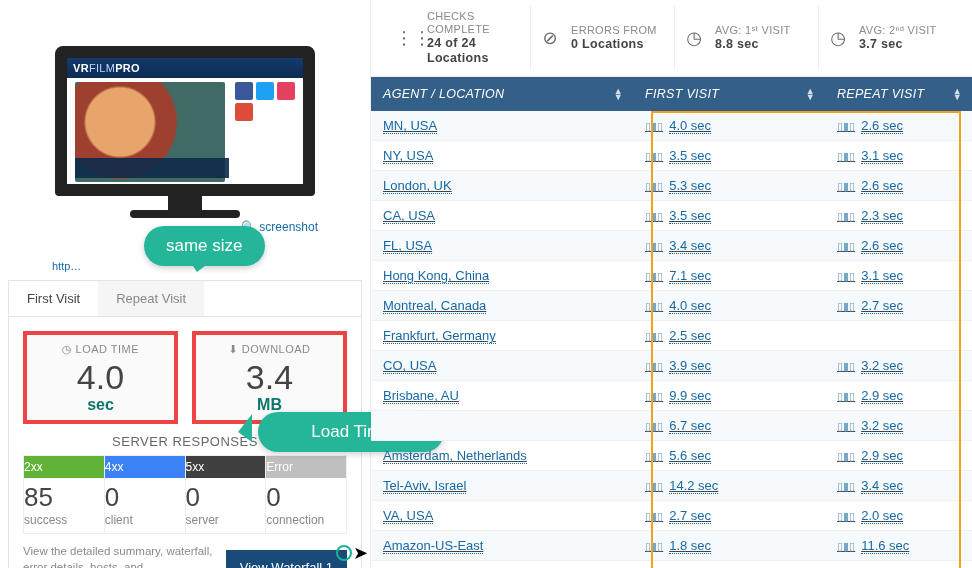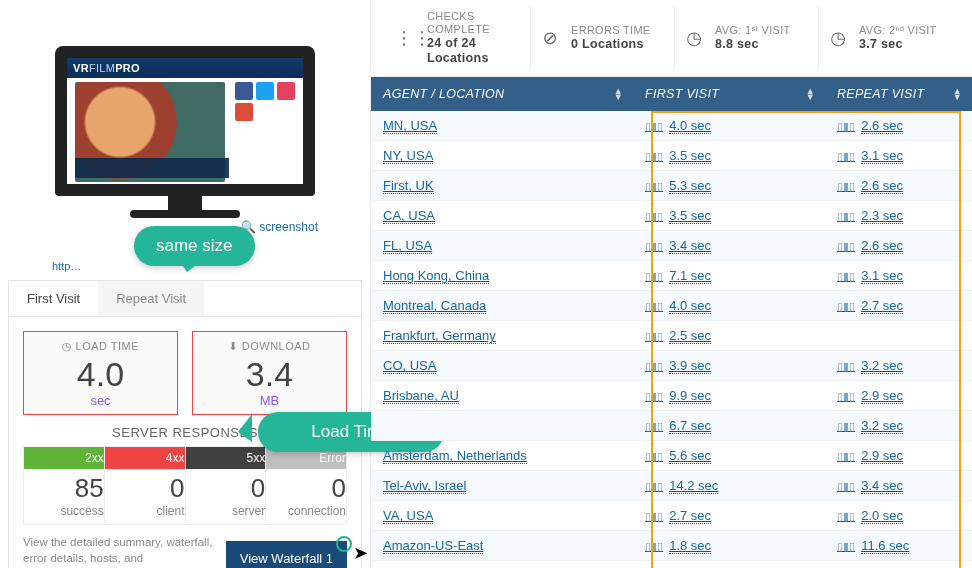--- a/index.html
+++ b/index.html
@@ -22,40 +22,40 @@
 .monitor .side div:nth-child(2){background:#1da1f2;}
 .monitor .side div:nth-child(3){background:#e4405f;}
 .monitor .side div:nth-child(4){background:#dd4b39;}
 .monitor .desc{position:absolute;left:8px;bottom:6px;right:74px;height:20px;background:#0e2a4a;opacity:.9;}
 .shot { text-align: right; padding: 2px 44px 0 0; font-size: 12px; }
 .shot a { color:#176aa7; cursor:pointer; }
 .shot .mag{color:#6a6a6a;margin-right:3px;}
 .url { color:#176aa7; font-size:11px; padding: 26px 0 8px 44px; }
 
 .bubble { position:absolute; background:#25b69a; color:#fff; border-radius:24px; padding:10px 22px; font-size:17px; box-shadow:0 2px 6px rgba(0,0,0,.2); }
-.bubble.size { top:186px; left:134px; }
+.bubble.size { top:186px; left:144px; }
 .bubble.size::after{content:"";position:absolute;left:34%;bottom:-18px;width:0;height:0;border:12px solid transparent;border-top-color:#25b69a;transform:skewX(-18deg);}
 .bubble.lt { top:372px; left:258px; width:186px; text-align:center; }
 .bubble.lt::before{content:"";position:absolute;left:-34px;top:6px;width:0;height:0;border:14px solid transparent;border-right-color:#25b69a;transform:skewY(-16deg);}
 
 .tabs { display:flex; border:1px solid #e4e4e4; border-bottom:none; }
 .tab { padding:10px 18px; font-size:13px; color:#888; cursor:pointer; background:#f5f5f5; }
 .tab.active { background:#fff; color:#444; font-weight:500; }
 .panel { border:1px solid #e4e4e4; padding:14px 14px 10px; }
 .boxes { display:flex; gap:14px; }
-.box { flex:1; border:1px solid #ef4444; background:#fafafa; text-align:center; padding:8px 4px 6px; color:#777; }
+.box { flex:1; border:4px solid #ef4444; background:#fafafa; text-align:center; padding:8px 4px 6px; color:#777; }
 .box .h{font-size:11px; letter-spacing:.5px; color:#8a8a8a;}
 .box .v { font-size:34px; color:#444; font-weight:300; line-height:1; margin:4px 0 2px; }
-.box .u { font-size:13px; color:#8b5cf6; }
+.box .u { font-size:16px; color:#0f766e;font-weight:bold; }
 .srh { text-align:center; font-size:13px; color:#666; letter-spacing:.5px; margin:10px 0 6px;}
 .grid4 { display:flex; }
-.grid4 > div { flex:1; text-align:right; border:1px solid #eee; border-left:none; padding:0 0 6px; }
+.grid4 > div { flex:1; text-align:left; border:1px solid #eee; border-left:none; padding:0 0 6px; }
 .grid4 > div:first-child{border-left:1px solid #eee;}
 .chip { color:#fff; font-size:12px; padding:4px 0; }
-.c2{background:#5fb336;} .c4{background:#ef4444;} .c5{background:#404040;} .ce{background:#bfbfbf;color:#fff;}
+.c2{background:#5fb336;} .c4{background:#3b82f6;} .c5{background:#404040;} .ce{background:#bfbfbf;color:#fff;}
 .grid4 .n{font-size:26px; color:#444; font-weight:300; margin:4px 0 0;}
 .grid4 .l{font-size:12px;color:#888;}
 .bottom { display:flex; align-items:center; gap:8px; margin-top:10px; }
 .hint { font-size:11.5px; color:#8a8a8a; line-height:1.35; flex:1;}
 .wfbtn { background:#1a4b78; color:#fff; padding:10px 14px; font-size:13px; position:relative; cursor:pointer; border:none;}
 .wfbtn::after{content:"";position:absolute;right:-5px;top:-5px;width:12px;height:12px;border:2px solid #19b394;border-radius:50%;background:transparent;}
 .cursor{position:absolute;right:2px;bottom:4px; font-size:18px;color:#000;}
 
 
 .right { flex:1; display:flex; flex-direction:column; border-left:1px solid #eee; }
@@ -159,21 +159,21 @@
   </div>
 
   <div class="right">
     <div class="metrics">
       <div class="metric">
         <div class="ic">⋮⋮</div>
         <div class="t"><span>CHECKS COMPLETE</span><br><b>24 of 24 Locations</b></div>
       </div>
       <div class="metric">
         <div class="ic">⊘</div>
-        <div class="t"><span>ERRORS TIME</span><br><b>0 Locations</b></div>
+        <div class="t"><span>ERRORS FROM</span><br><b>0 Locations</b></div>
       </div>
       <div class="metric">
         <div class="ic">◷</div>
         <div class="t"><span>AVG: 1ˢᵗ VISIT</span><br><b>8.8 sec</b></div>
       </div>
       <div class="metric">
         <div class="ic">◷</div>
         <div class="t"><span>AVG: 2ⁿᵈ VISIT</span><br><b>3.7 sec</b></div>
       </div>
     </div>
@@ -190,21 +190,21 @@
           <div class="col-a"><a>MN, USA</a></div>
           <div class="col-f"><span class="bars">▯▮▯</span><span class="val">4.0 sec</span></div>
           <div class="col-r"><span class="bars">▯▮▯</span><span class="val">2.6 sec</span></div>
         </div>
         <div class="row">
           <div class="col-a"><a>NY, USA</a></div>
           <div class="col-f"><span class="bars">▯▮▯</span><span class="val">3.5 sec</span></div>
           <div class="col-r"><span class="bars">▯▮▯</span><span class="val">3.1 sec</span></div>
         </div>
         <div class="row">
-          <div class="col-a"><a>First, UK</a></div>
+          <div class="col-a"><a>London, UK</a></div>
           <div class="col-f"><span class="bars">▯▮▯</span><span class="val">5.3 sec</span></div>
           <div class="col-r"><span class="bars">▯▮▯</span><span class="val">2.6 sec</span></div>
         </div>
         <div class="row">
           <div class="col-a"><a>CA, USA</a></div>
           <div class="col-f"><span class="bars">▯▮▯</span><span class="val">3.5 sec</span></div>
           <div class="col-r"><span class="bars">▯▮▯</span><span class="val">2.3 sec</span></div>
         </div>
         <div class="row">
           <div class="col-a"><a>FL, USA</a></div>

